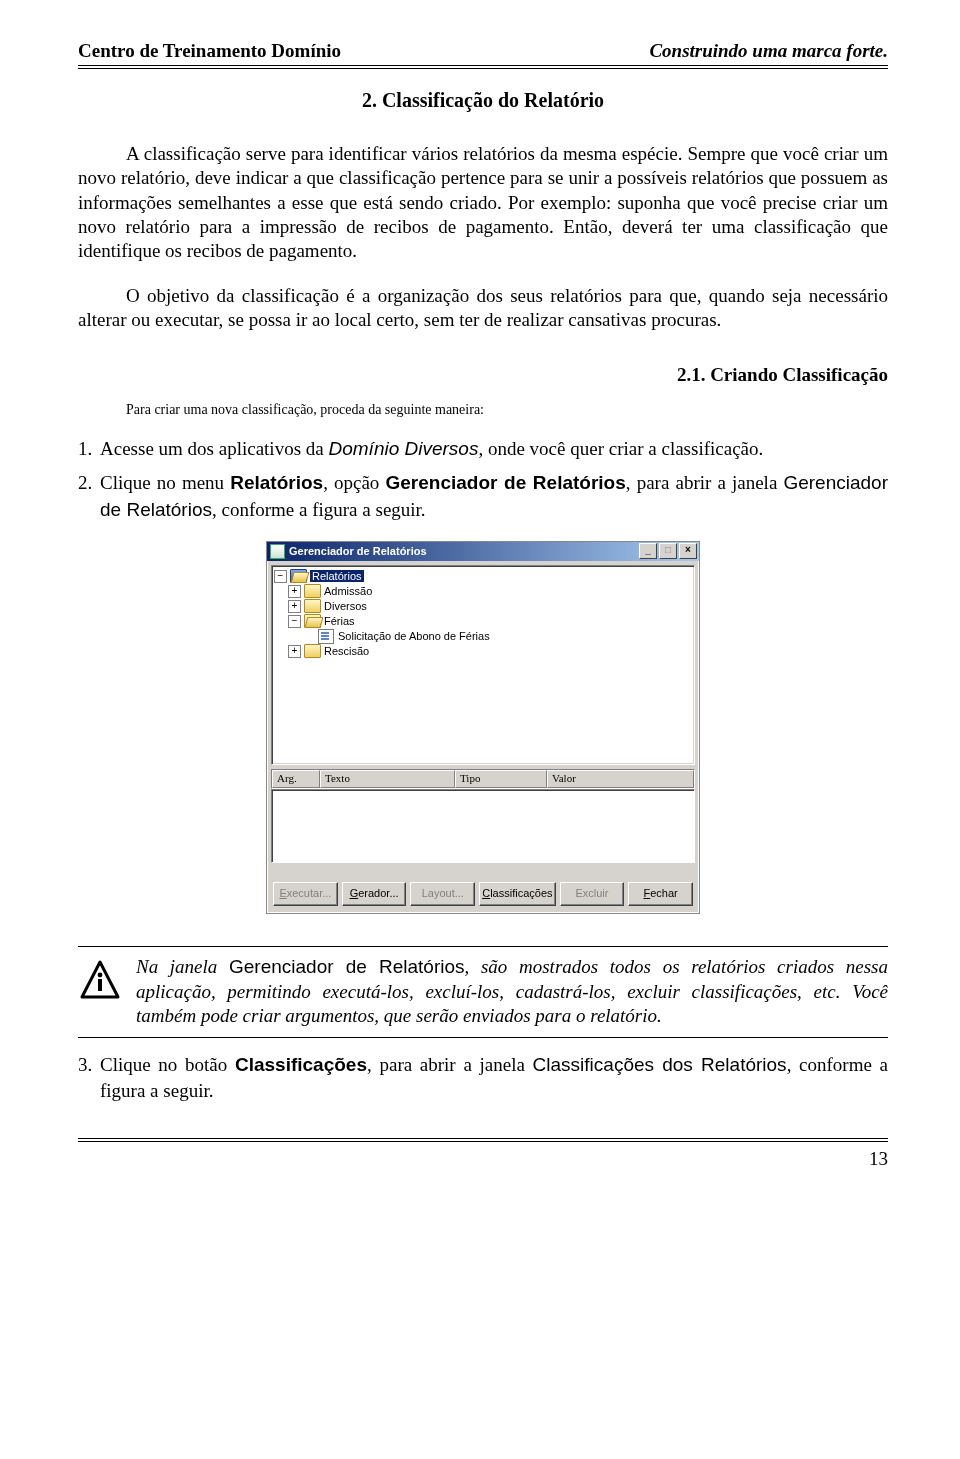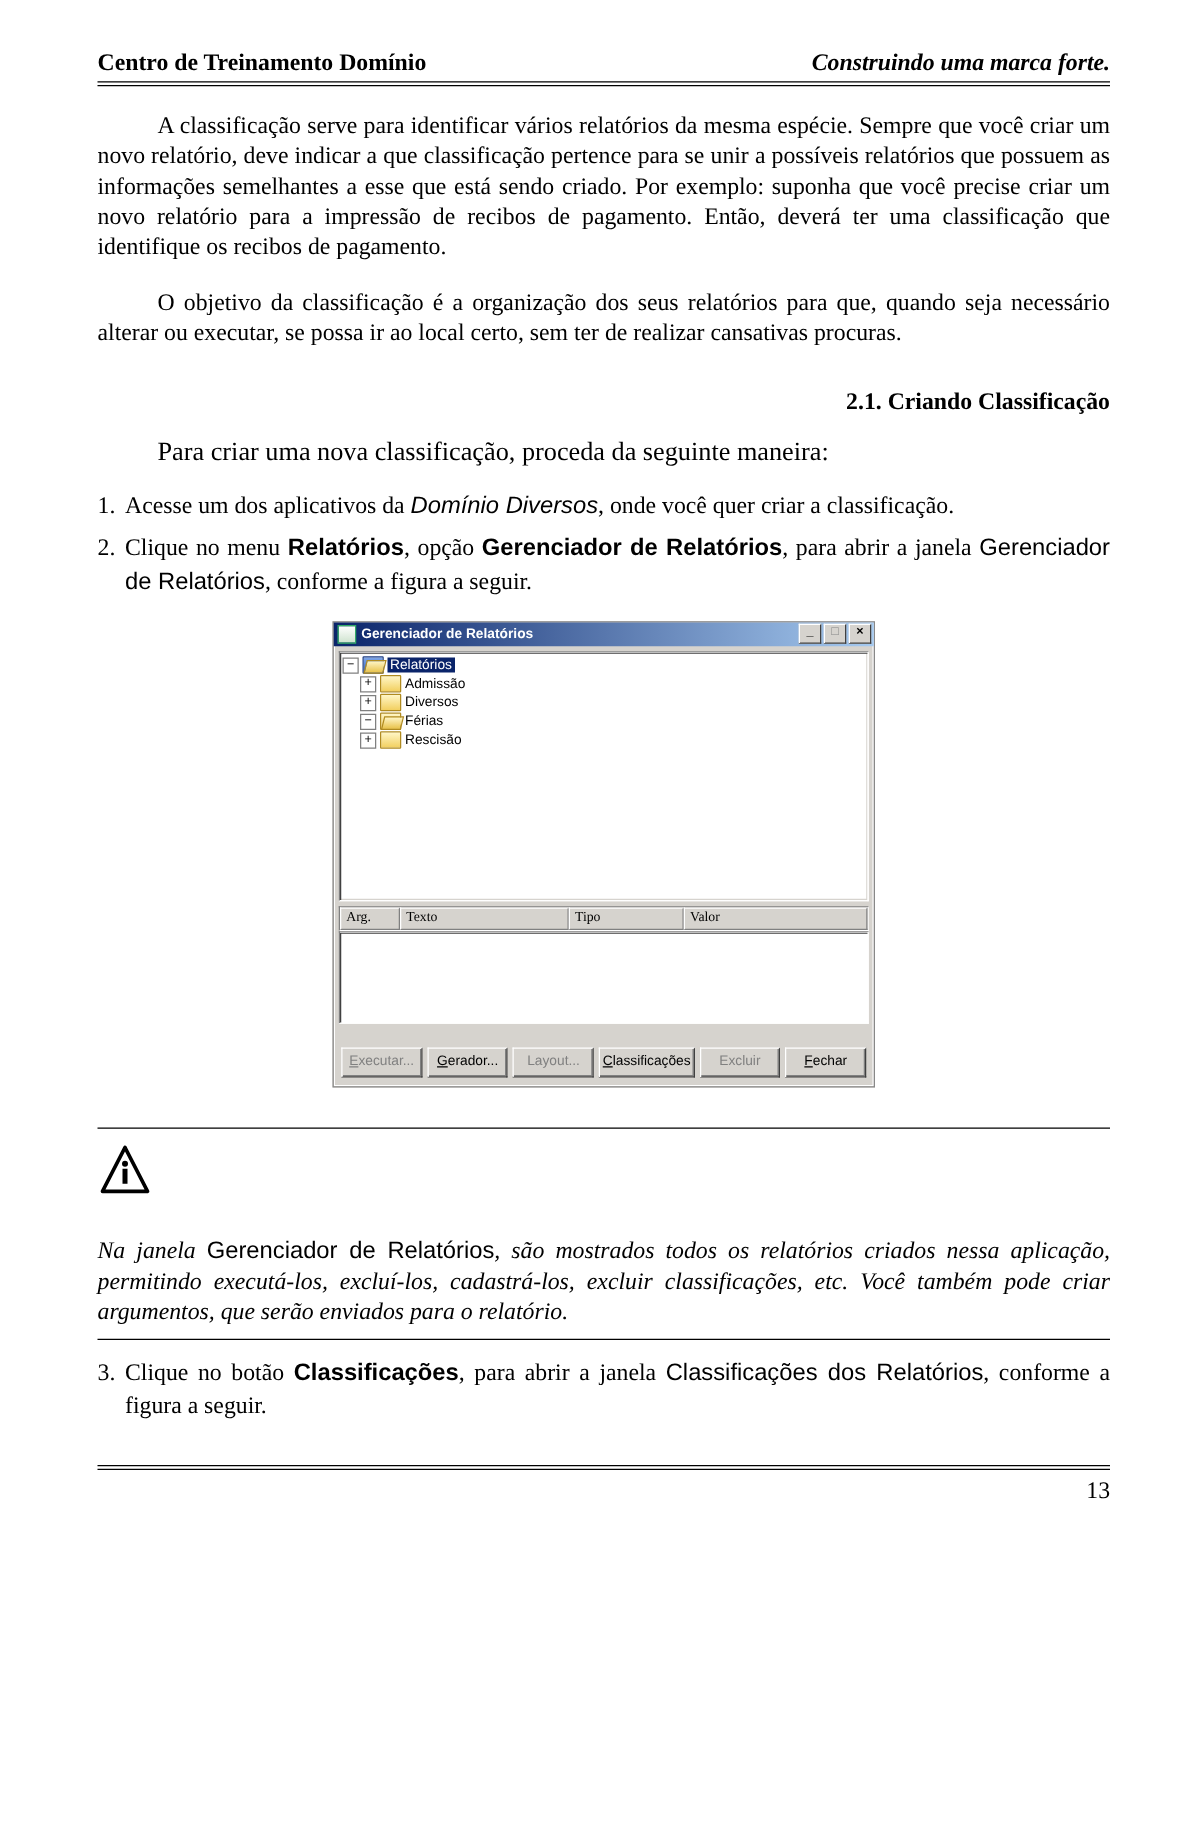--- a/index.html
+++ b/index.html
@@ -47,21 +47,21 @@
     text-indent: 48px;
   }
   h3.subsec {
     font-size: 19px;
     font-weight: bold;
     margin: 32px 0 16px 0;
     font-family: "Times New Roman", Times, serif;
     text-align: right;
   }
   p.lead-in {
-    font-size: 21px;
+    font-size: 14px;
     margin: 0 0 18px 0;
     text-indent: 48px;
   }
   .steps {
     font-size: 19px;
     margin: 0;
     padding: 0;
   }
   .steps .step {
     display: flex;
@@ -240,23 +240,22 @@
 
   
   .hr-thin {
     border:none;
     border-top:1px solid #000;
     margin: 8px 0;
   }
   .info-row {
     display:flex;
     align-items:flex-start;
-    gap:30px;
+    gap:14px;
     margin: 6px 0;
-    flex-direction: column;
   }
   .info-icon {
     width:44px; height:44px;
     flex:0 0 44px;
     margin-top:4px;
   }
   .info-text {
     flex:1;
     font-size:19px;
     font-style: italic;
@@ -276,20 +275,21 @@
 
 <div class="page">
 
   <div class="header-row">
     <span>Centro de Treinamento Domínio</span>
     <span class="header-right">Construindo uma marca forte.</span>
   </div>
   <hr class="hr1">
   <hr class="hr2">
 
+  <h2 class="section-title">2. Classificação do Relatório</h2>
 
   <p class="body">A classificação serve para identificar vários relatórios da mesma espécie. Sempre que você criar um novo relatório, deve indicar a que classificação pertence para se unir a possíveis relatórios que possuem as informações semelhantes a esse que está sendo criado. Por exemplo: suponha que você precise criar um novo relatório para a impressão de recibos de pagamento. Então, deverá ter uma classificação que identifique os recibos de pagamento.</p>
   <p class="body">O objetivo da classificação é a organização dos seus relatórios para que, quando seja necessário alterar ou executar, se possa ir ao local certo, sem ter de realizar cansativas procuras.</p>
 
   <h3 class="subsec">2.1. Criando Classificação</h3>
   <p class="lead-in">Para criar uma nova classificação, proceda da seguinte maneira:</p>
 
   <div class="steps">
     <div class="step">
       <span class="num">1.</span>
@@ -332,20 +332,26 @@
         <span class="spacer" style="width:14px"></span>
         <span class="glyph">+</span>
         <span class="folder"></span>
         <span>Diversos</span>
       </div>
       <div class="tree-row">
         <span class="spacer" style="width:14px"></span>
         <span class="glyph">−</span>
         <span class="folder open"></span>
         <span>Férias</span>
+      </div>
+      <div class="tree-row">
+        <span class="spacer" style="width:28px"></span>
+        <span class="glyph none"></span>
+        <span class="reporticon"></span>
+        <span>Solicitação de Abono de Férias</span>
       </div>
       <div class="tree-row">
         <span class="spacer" style="width:14px"></span>
         <span class="glyph">+</span>
         <span class="folder"></span>
         <span>Rescisão</span>
       </div>
     </div>
 
     <div class="grid-header">

